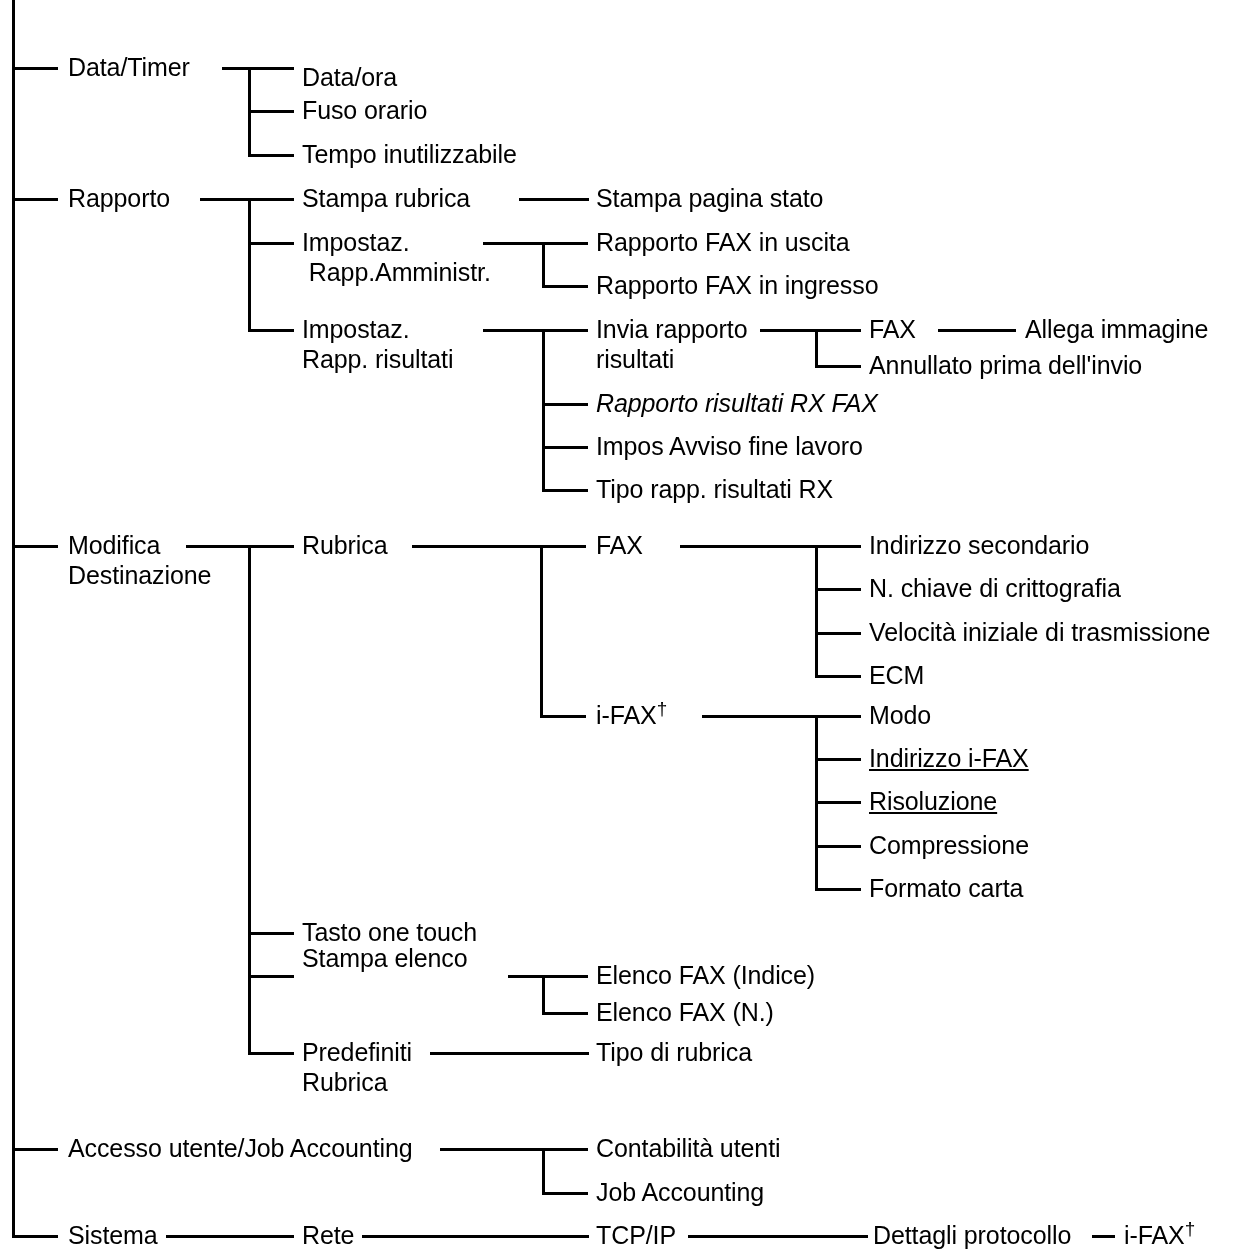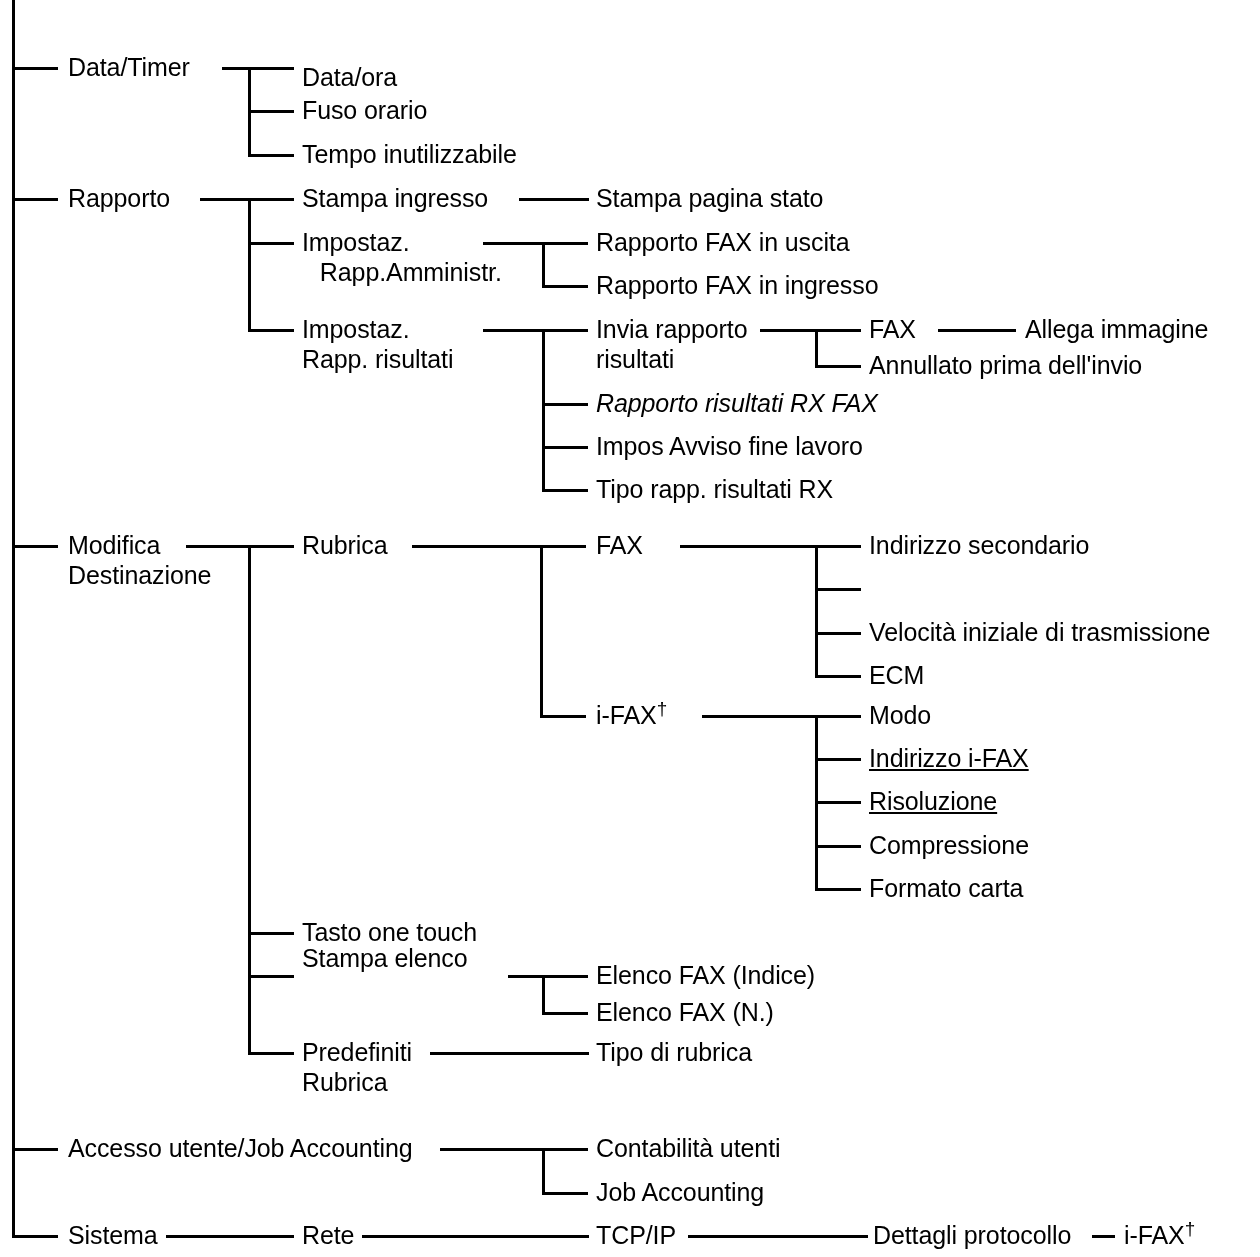--- a/index.html
+++ b/index.html
@@ -62,27 +62,27 @@
   <div class="hline" style="left:248px; top:154px; width:46px;"></div>
   <div class="node-label" style="left:302px; top:140px;">Tempo inutilizzabile</div>
 
   <div class="hline" style="left:12px; top:198px; width:46px;"></div>
   <div class="node-label" style="left:68px; top:184px;">Rapporto</div>
   <div class="hline" style="left:200px; top:198px; width:50px;"></div>
 
   <div class="vline" style="left:248px; top:198px; height:131px;"></div>
 
   <div class="hline" style="left:248px; top:198px; width:46px;"></div>
-  <div class="node-label" style="left:302px; top:184px;">Stampa ingresso</div>
+  <div class="node-label" style="left:302px; top:184px;">Stampa rubrica</div>
   <div class="hline" style="left:519px; top:198px; width:70px;"></div>
   <div class="node-label" style="left:596px; top:184px;">Stampa pagina stato</div>
 
   <div class="hline" style="left:248px; top:242px; width:46px;"></div>
   <div class="node-label" style="left:302px; top:228px;">Impostaz.</div>
-  <div class="node-label" style="left:302px; top:258px;margin-left:11px;"> Rapp.Amministr.</div>
+  <div class="node-label" style="left:302px; top:258px;"> Rapp.Amministr.</div>
   <div class="hline" style="left:483px; top:242px; width:62px;"></div>
 
   <div class="vline" style="left:542px; top:242px; height:43px;"></div>
   <div class="hline" style="left:542px; top:242px; width:46px;"></div>
   <div class="node-label" style="left:596px; top:228px;">Rapporto FAX in uscita</div>
   <div class="hline" style="left:542px; top:285px; width:46px;"></div>
   <div class="node-label" style="left:596px; top:271px;">Rapporto FAX in ingresso</div>
 
   <div class="hline" style="left:248px; top:329px; width:46px;"></div>
   <div class="node-label" style="left:302px; top:315px;">Impostaz.</div>
@@ -130,20 +130,21 @@
   <div class="hline" style="left:540px; top:545px; width:46px;"></div>
   <div class="node-label" style="left:596px; top:531px;">FAX</div>
   <div class="hline" style="left:680px; top:545px; width:138px;"></div>
 
   <div class="vline" style="left:815px; top:545px; height:130px;"></div>
 
   <div class="hline" style="left:815px; top:545px; width:46px;"></div>
   <div class="node-label" style="left:869px; top:531px;">Indirizzo secondario</div>
 
   <div class="hline" style="left:815px; top:588px; width:46px;"></div>
+  <div class="node-label" style="left:869px; top:574px;">N. chiave di crittografia</div>
 
   <div class="hline" style="left:815px; top:632px; width:46px;"></div>
   <div class="node-label" style="left:869px; top:618px;">Velocità iniziale di trasmissione</div>
 
   <div class="hline" style="left:815px; top:675px; width:46px;"></div>
   <div class="node-label" style="left:869px; top:661px;">ECM</div>
 
   <div class="hline" style="left:540px; top:715px; width:46px;"></div>
   <div class="node-label" style="left:596px; top:701px;"><span>i-FAX</span><span class="dag">†</span></div>
   <div class="hline" style="left:702px; top:715px; width:116px;"></div>

